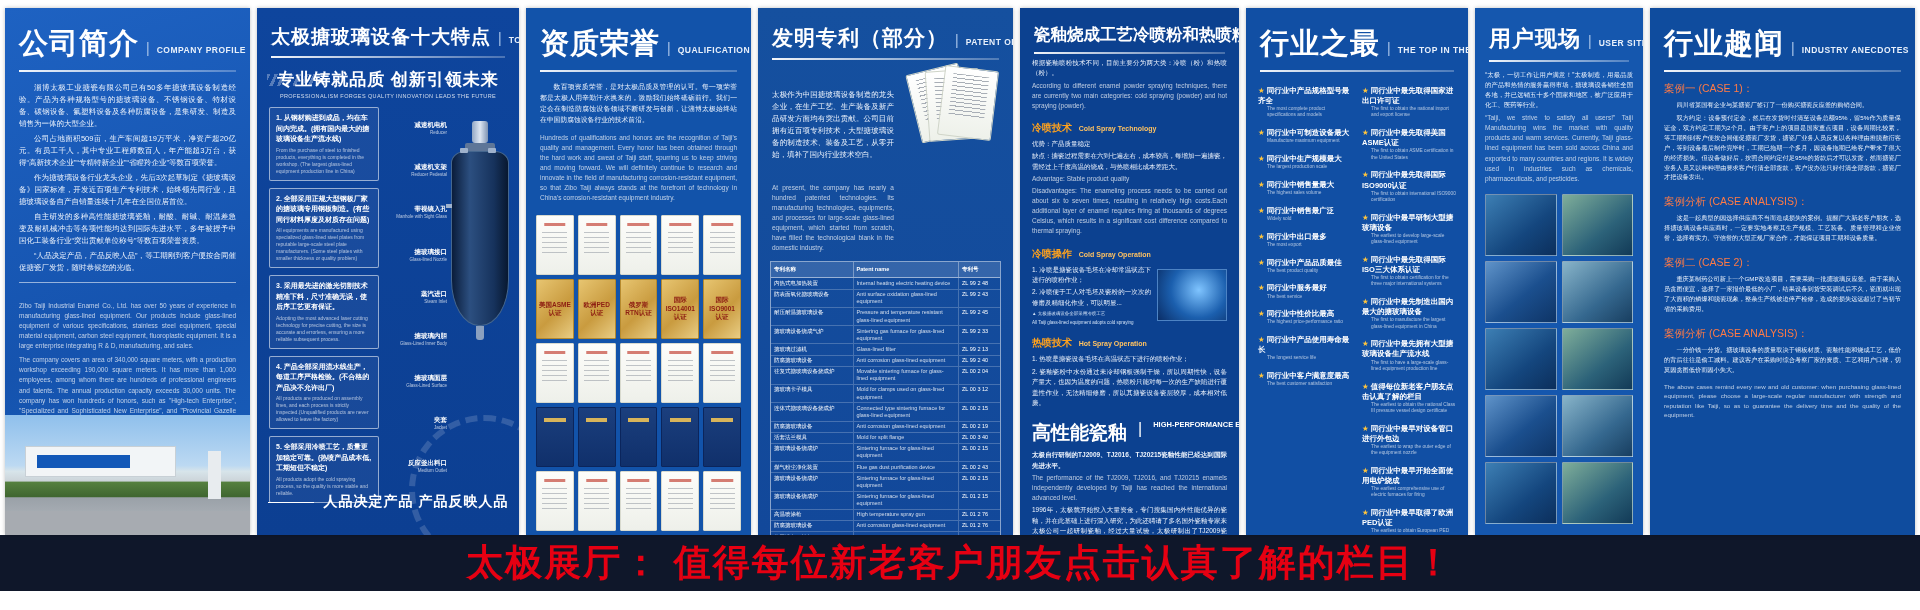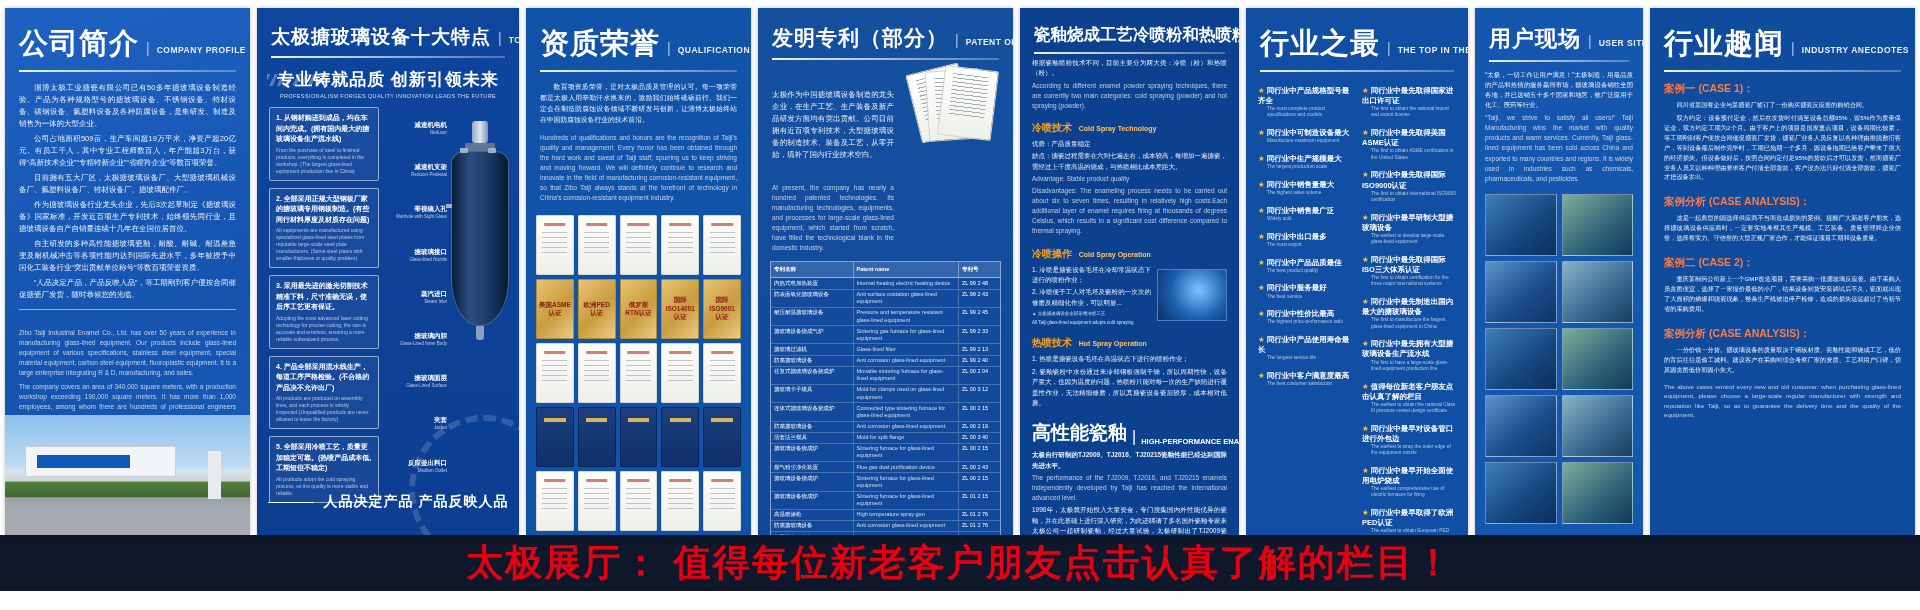--- a/index.html
+++ b/index.html
@@ -89,21 +89,21 @@
   .pc1 { flex:1.15; } .pc2 { flex:1.5; border-left:1px solid rgba(255,255,255,.22); color:rgba(255,255,255,.8);} .pc3 { width:42px; border-left:1px solid rgba(255,255,255,.22); }
 
   
   .p5 .phead .zh { font-size:16.5px; letter-spacing:0; }
   .sechead { padding:8px 12px 0 12px; font-size:10px; font-weight:bold; color:#ffa21d; }
   .sechead .sen { font-size:7px; color:#ffc261; font-weight:bold; margin-left:4px; }
   .p5 .ptext { padding:4px 12px 0 12px; font-size:6.5px; }
   .p5 .ptext p { text-indent:0; margin-bottom:2px; }
   .sprayphoto { float:right; width:70px; height:52px; margin:4px 0 2px 6px; background:radial-gradient(circle at 60% 40%,#7fc4ff,#1b5fae 55%,#0a2d66); border:1px solid #4d83c4; }
   .photocap { font-size:4.5px; color:#cfe0f5; }
-  .enamelhead { padding:10px 28px 0 12px; display:flex; align-items:flex-end; gap:5px; white-space:nowrap; }
+  .enamelhead { padding:10px 28px 0 12px; display:flex; align-items:flex-start; gap:11px; white-space:nowrap; }
   .enamelhead .zh { font-size:19px; font-weight:bold; }
   .enamelhead .en { font-size:7.5px; font-weight:bold; }
 
   
   .topgrid { display:flex; gap:8px; padding:14px 10px 0 12px; }
   .topcol { flex:1; display:flex; flex-direction:column; gap:9.5px; }
   .topitem .zh { font-size:7.5px; font-weight:bold; line-height:1.35; }
   .topitem .zh::before { content:"★ "; color:#ffc53d; }
   .topitem .en { font-size:4.8px; color:rgba(255,255,255,.65); line-height:1.3; margin-left:9px; }
 
@@ -112,21 +112,21 @@
   .p7 .ptext { font-size:6.3px; padding:8px 10px 0 10px; }
   .p7 .ptext p { text-indent:0; }
   .sitegrid { display:grid; grid-template-columns:1fr 1fr; gap:5px; padding:7px 10px 0 10px; }
   .sitephoto { height:62px; border:1px solid rgba(255,255,255,.4); }
   .sitephoto:nth-child(4n+1){ background:linear-gradient(140deg,#3d7fb4,#14467e 60%,#0c2f5c); }
   .sitephoto:nth-child(4n+2){ background:linear-gradient(140deg,#7fae9a,#2c6279 60%,#123a57); }
   .sitephoto:nth-child(4n+3){ background:linear-gradient(140deg,#5f93c9,#1b4f8e 55%,#0e3466); }
   .sitephoto:nth-child(4n){ background:linear-gradient(140deg,#88b4c9,#35688f 60%,#183e60); }
 
   
-  .casehead { padding:10px 14px 0 14px; font-size:10.5px; font-weight:bold; color:#ff7a45; }
+  .casehead { padding:10px 14px 0 14px; font-size:10.5px; font-weight:normal; color:#ff7a45; }
   .p8 .ptext { font-size:6.2px; padding:4px 14px 0 14px; }
   .p8 .ptext p { margin-bottom:3px; }
 
   .banner { height:56px; background:#0f172a; display:flex; align-items:center; justify-content:center; }
   .banner span { color:#e60012; font-size:37px; font-weight:bold; letter-spacing:2px; }
 </style>
 </head>
 <body>
 
 <div class="board">
@@ -134,21 +134,20 @@
   <section class="panel p1">
     <div class="phead">
       <span class="zh">公司简介</span>
       <span class="sep">|</span>
       <span class="en">COMPANY PROFILE</span>
     </div>
     <div class="prule"></div>
     <div class="ptext">
         <p>淄博太极工业搪瓷有限公司已有50多年搪玻璃设备制造经验。产品为各种规格型号的搪玻璃设备、不锈钢设备、特材设备、碳钢设备、氟塑料设备及各种防腐设备，是集研发、制造及销售为一体的大型企业。</p>
         <p>公司占地面积509亩，生产车间超19万平米，净资产超20亿元。有员工千人，其中专业工程师数百人，年产能超3万台，获得“高新技术企业”“专精特新企业”“省瞪羚企业”等数百项荣誉。</p>
-        <p>目前拥有五大厂区，太极搪玻璃设备厂、大型搪玻璃机械设备厂、氟塑料设备厂、特材设备厂、搪玻璃配件厂。</p>
         <p>作为搪玻璃设备行业龙头企业，先后3次起草制定《搪玻璃设备》国家标准，开发近百项生产专利技术，始终领先同行业，且搪玻璃设备自产自销量连续十几年在全国位居首位。</p>
         <p>自主研发的多种高性能搪玻璃瓷釉，耐酸、耐碱、耐温差急变及耐机械冲击等各项性能均达到国际先进水平，多年被授予中国化工装备行业“突出贡献单位称号”等数百项荣誉资质。</p>
         <p>“人品决定产品，产品反映人品”，等工期刚到客户便按合同催促搪瓷厂发货，随时恭候您的光临。</p>
       </div>
     <div class="hdiv"></div>
     <div class="ptext entext">
         <p>Zibo Taiji Industrial Enamel Co., Ltd. has over 50 years of experience in manufacturing glass-lined equipment. Our products include glass-lined equipment of various specifications, stainless steel equipment, special material equipment, carbon steel equipment, fluoroplastic equipment. It is a large enterprise integrating R &amp; D, manufacturing, and sales.</p>
         <p>The company covers an area of 340,000 square meters, with a production workshop exceeding 190,000 square meters. It has more than 1,000 employees, among whom there are hundreds of professional engineers and talents. The annual production capacity exceeds 30,000 units. The company has won hundreds of honors, such as "High-tech Enterprise", "Specialized and Sophisticated New Enterprise", and "Provincial Gazelle Enterprise".</p>
         <p>Currently, we have five major factory areas: the Taiji Glass-lined Equipment Factory, the Large-scale Glass-lined Machinery Equipment Factory, the Fluoroplastic Equipment Factory, the Special Material Equipment Factory, and the Glass-lined Accessories Factory.</p>
         <p>As a leading enterprise in the glass-lined equipment industry, Taiji has drafted and formulated the national standard of Glass-lined Equipment, developed nearly one hundred production patents and technologies. With advanced management and technology research and development, the self-produced and self-sold volume of glass-lined equipment has ranked first in the country for more than ten years.</p>

